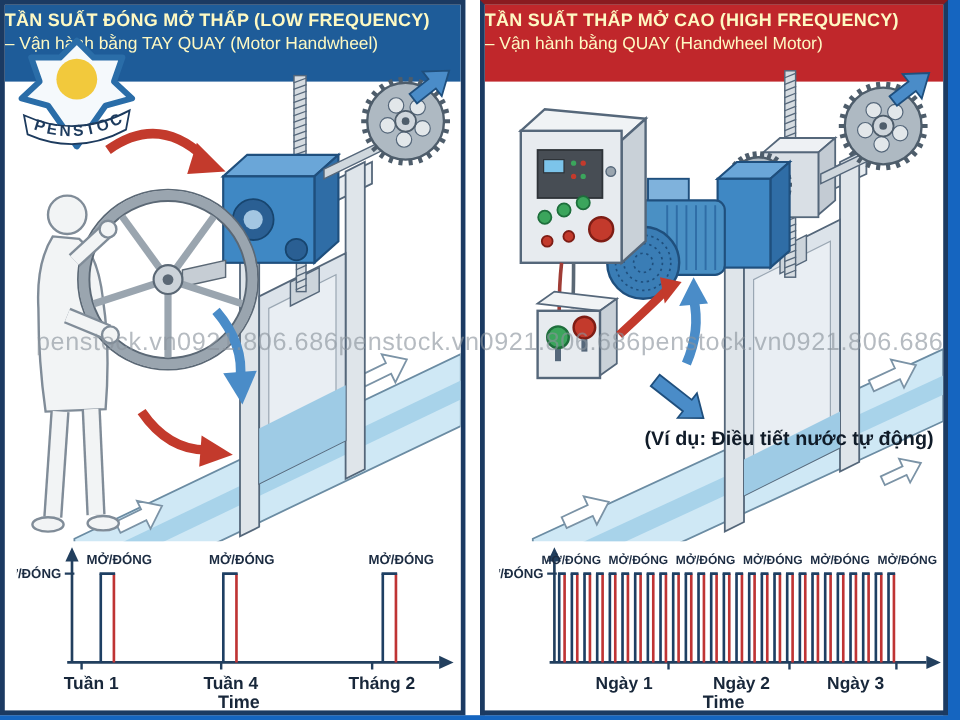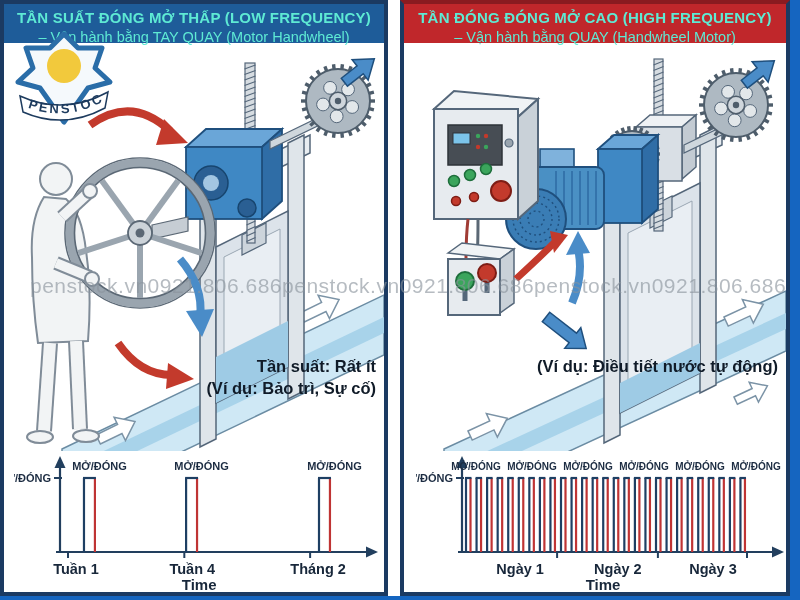--- a/index.html
+++ b/index.html
@@ -3,21 +3,21 @@
 <meta charset="utf-8">
 <style>
   html,body{margin:0;padding:0}
   body{width:800px;height:600px;position:relative;background:#1565c0;
        font-family:"Liberation Sans",sans-serif;overflow:hidden}
   .panel{position:absolute;top:0;height:588px;background:#ffffff;
          border:4px solid #1b3a62;overflow:hidden}
   #panelL{left:0;width:380px}
   #panelR{left:400px;width:382px;border-top-color:#8a1b20}
   #gap{position:absolute;left:388px;top:0;width:12px;height:596px;background:#ffffff}
-  .hdr{height:39px;color:#5eead4;text-align:center;padding-top:4px;box-sizing:border-box}
+  .hdr{height:64px;color:#fef9c3;padding-top:4px;box-sizing:border-box}
   #panelL .hdr{background:#1e5c99}
   #panelR .hdr{background:#c0272b}
   .hdr .l1{font-size:15px;font-weight:bold;letter-spacing:.2px;line-height:1.3}
   .hdr .l2{font-size:14.5px;line-height:1.25}
   .hdr .l2 b{font-weight:normal}
   .illu{position:absolute;left:0;top:47px}
   .caption{position:absolute;right:8px;top:352px;text-align:right;font-size:16.5px;
            font-weight:600;color:#101b28;line-height:1.32;z-index:20}
   .chart{position:absolute;left:10px;top:444px;z-index:20}
   #chartR{left:12px}
@@ -175,24 +175,20 @@
     <g>
       <path d="M114,292 Q136,324 168,324" stroke="#c33a2c" stroke-width="8" fill="none"></path>
       <polygon points="164,312 190,328 162,338" fill="#c33a2c"></polygon>
     </g>
     <g>
       <path d="M176,208 Q200,236 196,266" stroke="#4a8cc8" stroke-width="8" fill="none"></path>
       <polygon points="182,260 210,258 198,286" fill="#4a8cc8"></polygon>
     </g>
   </svg>
 
-  <div class="caption">
-    <div>Tần suất: Rất ít</div>
-    <div>(Ví dụ: Bảo trì, Sự cố)</div>
-  </div>
 
   <svg class="chart" id="chartL" width="372" height="148">
       <g>
         <line x1="42" y1="104" x2="352" y2="104" stroke="#223f5e" stroke-width="2.2"></line>
         <polygon points="352,98.5 364,104 352,109.5" fill="#223f5e"></polygon>
         <line x1="46" y1="104" x2="46" y2="18" stroke="#223f5e" stroke-width="2.2"></line>
         <polygon points="40.5,20 46,8 51.5,20" fill="#223f5e"></polygon>
         <line x1="40" y1="30" x2="48" y2="30" stroke="#223f5e" stroke-width="2"></line>
         <text x="37" y="34" text-anchor="end" font-size="11" fill="#1c2c42" font-weight="bold">MỞ/ĐÓNG</text>
         <line x1="69.976" y1="104" x2="69.976" y2="30" stroke="#1e3f63" stroke-width="2.2"></line>
@@ -223,21 +219,21 @@
     <path d="M12,66 Q56,86 100,62 L97,78 Q56,100 15,82 Z" fill="#ffffff" stroke="#1d3b5e" stroke-width="1.5"></path>
     <path id="lgArc" d="M16,76 Q56,93 96,71" fill="none"></path>
     <text font-size="13" font-weight="bold" fill="#1d3b5e" letter-spacing="2.5">
       <textPath href="#lgArc" startOffset="4">PENSTOCK</textPath>
     </text>
   </svg>
 </div>
 
 <div class="panel" id="panelR">
   <div class="hdr">
-    <div class="l1">TẦN ĐÓNG ĐÓNG MỞ CAO (HIGH FREQUENCY)</div>
+    <div class="l1">TẦN SUẤT THẤP MỞ CAO (HIGH FREQUENCY)</div>
     <div class="l2"><span>– Vận hành bằng </span><b>QUAY</b><span> (Handwheel Motor)</span></div>
   </div>
 
   <svg class="illu" id="illuR" width="382" height="400" viewBox="0 0 382 400">
 
     <g>
       <polygon points="40,398 382,240 382,300 40,458" fill="#cfe8f5" stroke="#6b8ca3" stroke-width="1.5"></polygon>
       <polygon points="40,420 382,262 382,278 40,436" fill="#a8d3ea"></polygon>
       <g transform="translate(64,380) rotate(-25)">
         <path d="M0,0 h24 v-8 l17,13 l-17,13 v-8 h-24 z" fill="#ffffff" stroke="#7b93a6" stroke-width="1.5"></path>

